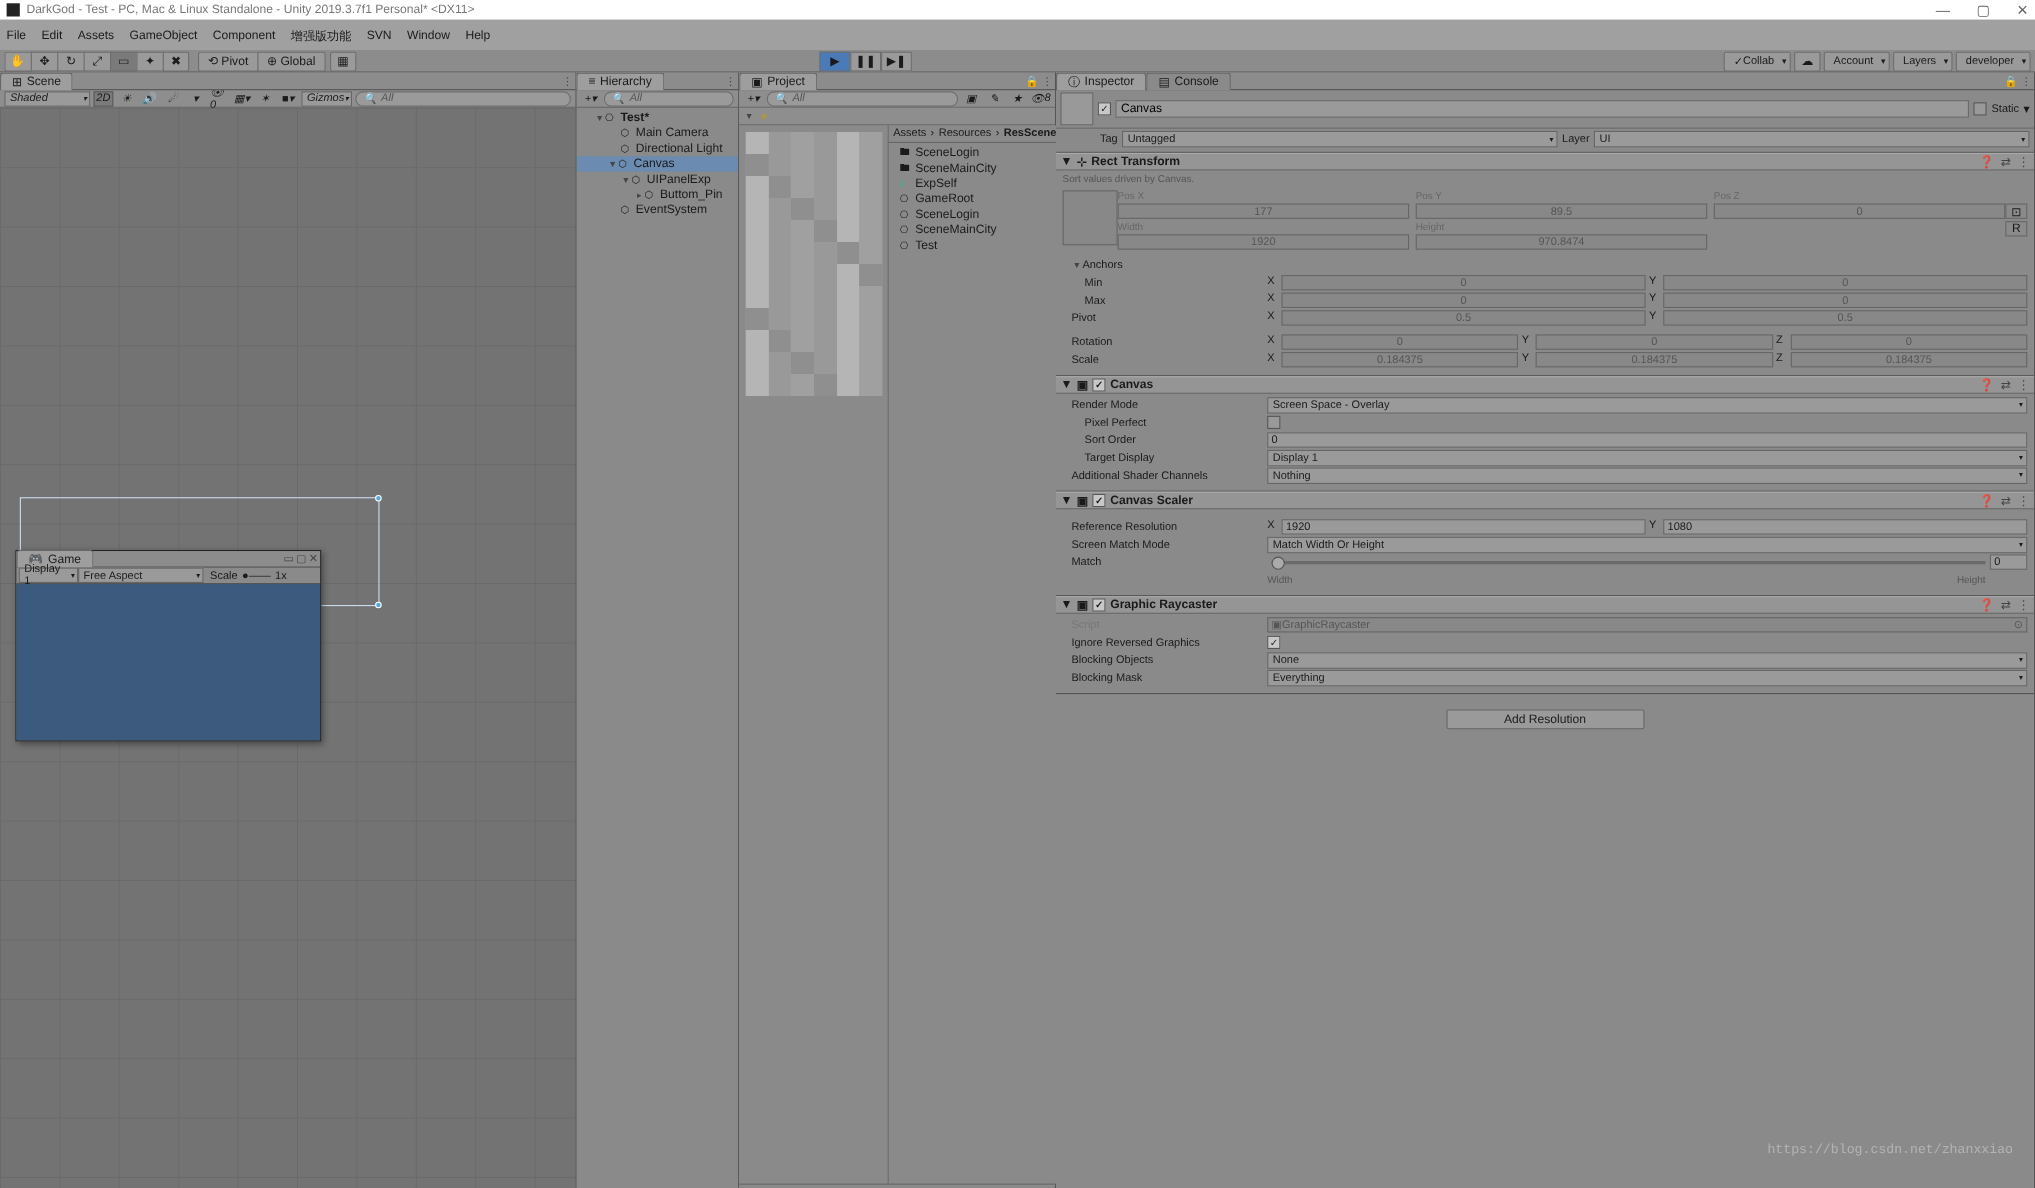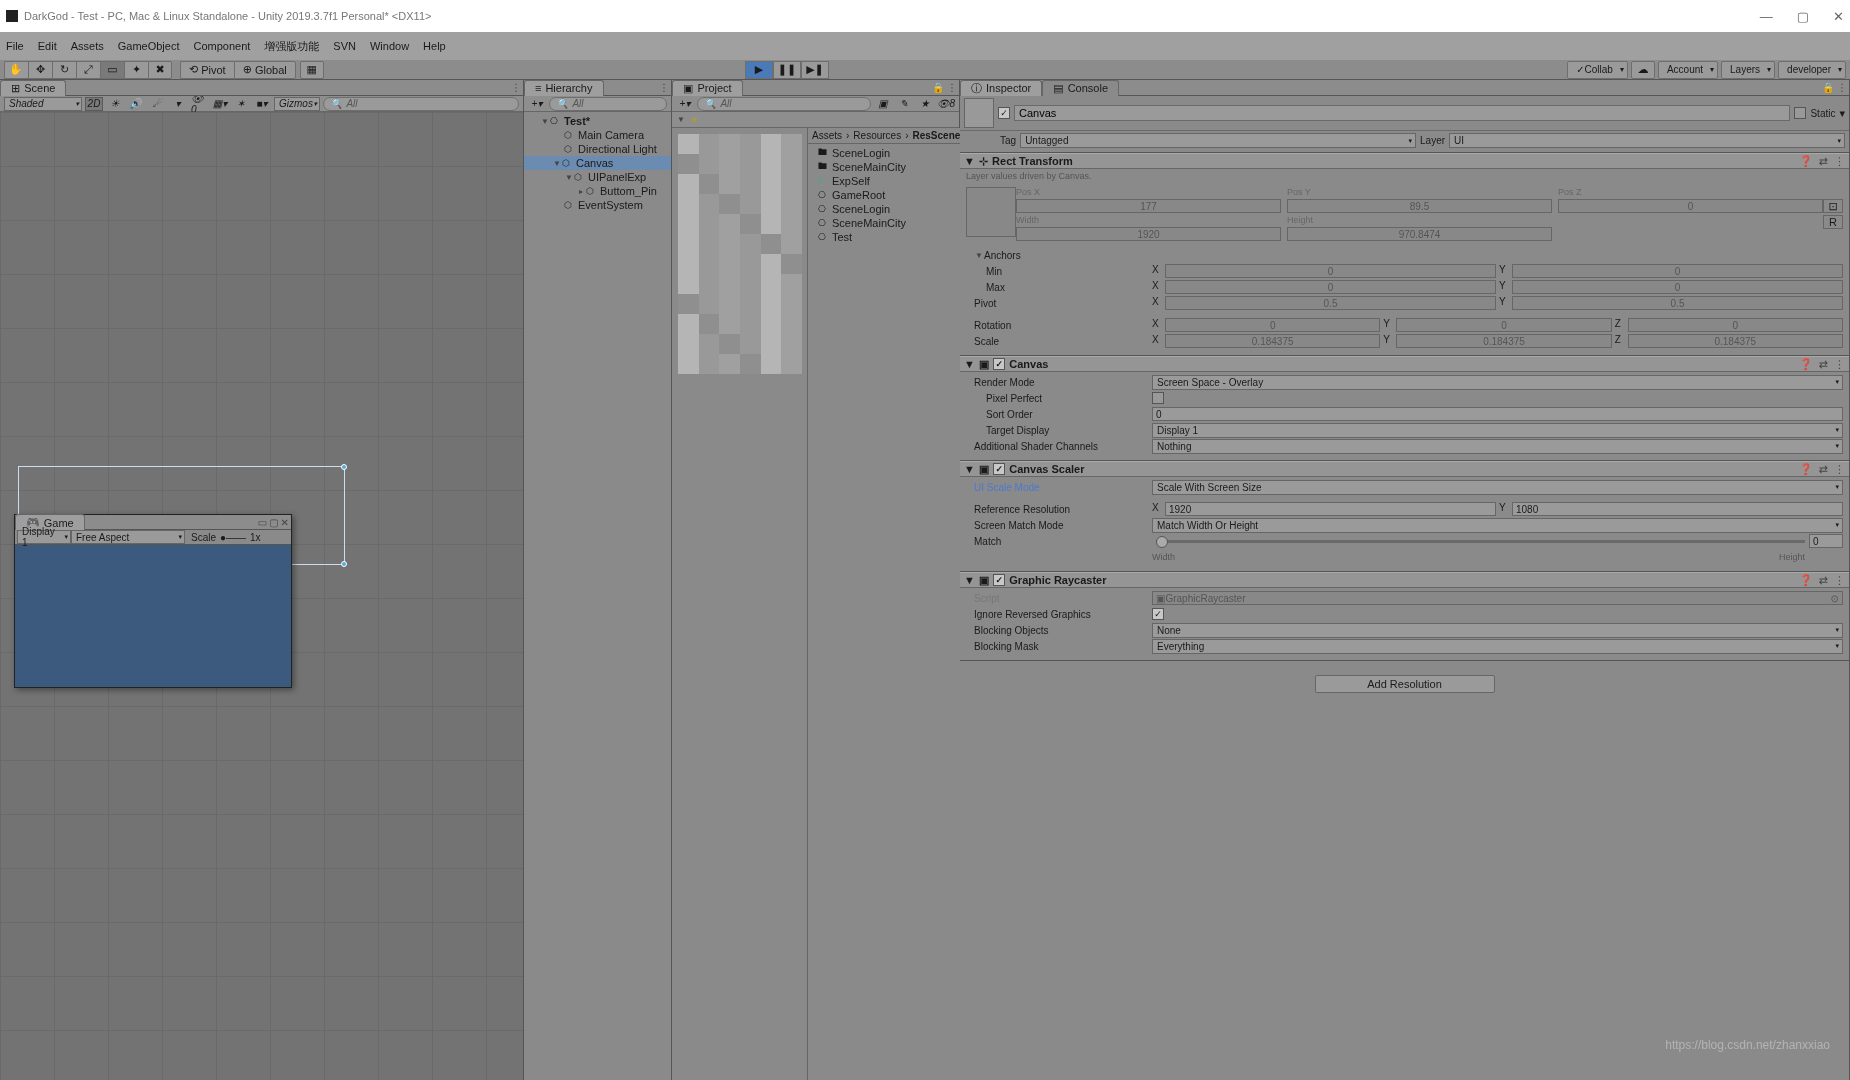--- a/index.html
+++ b/index.html
@@ -1,17 +1,17 @@
 <!DOCTYPE html>
 <html><head>
 <meta charset="utf-8">
 <style>
 * { margin: 0; padding: 0; box-sizing: border-box; font-family: Arial, sans-serif; }
 body { background: #737373; font-size: 11px; color: #1a1a1a; overflow: hidden; width: 1850px; height: 1080px; }
-.titlebar { height: 32px; background: #fff; display: flex; align-items: center; padding: 0 6px; color: #777; font-size: 11px; }
+.titlebar { height: 18px; background: #fff; display: flex; align-items: center; padding: 0 6px; color: #777; font-size: 11px; }
 .titlebar .logo { width: 12px; height: 12px; background: #222; margin-right: 6px; }
 .winctrl { margin-left: auto; display: flex; gap: 24px; color: #666; font-size: 13px; }
 .menubar { height: 28px; background: #a0a0a0; display: flex; align-items: center; padding: 0 6px; gap: 14px; font-size: 11px; }
 .toolbar { height: 20px; background: #8c8c8c; display: flex; align-items: center; padding: 0 4px; border-bottom: 1px solid #555; }
 .tbtn { width: 24px; height: 18px; background: #9a9a9a; border: 1px solid #6e6e6e; border-radius: 2px; display: flex; align-items: center; justify-content: center; font-size: 11px; cursor: pointer; }
 .tbtn.wide { width: auto; padding: 0 8px; gap: 3px; }
 .tbtn.active { background: #7a7a7a; }
 .tgroup { display: flex; }
 .tgroup .tbtn { border-radius: 0; border-right: none; }
 .tgroup .tbtn:first-child { border-radius: 2px 0 0 2px; }
@@ -76,21 +76,21 @@
 .prop-field.ro { background: #888; color: #555; justify-content: center; }
 .vec3 { display: flex; gap: 3px; flex: 1; }
 .vec-lbl { font-size: 10px; width: 10px; }
 .note { font-size: 9px; color: #555; padding: 2px 6px; }
 .rect-grid { display: flex; gap: 0; padding: 4px 6px; }
 .rect-anchor-box { width: 50px; height: 50px; background: #888; border: 1px solid #666; }
 .rect-cols { flex: 1; display: grid; grid-template-columns: repeat(3, 1fr); gap: 2px 6px; align-content: start; font-size: 10px; }
 .rect-lbl { color: #666; font-size: 9px; }
 .rect-side { display: flex; flex-direction: column; gap: 2px; justify-content: center; }
 .add-comp-btn { width: 180px; height: 18px; background: #9a9a9a; border: 1px solid #666; border-radius: 2px; margin: 14px auto; display: flex; align-items: center; justify-content: center; font-size: 11px; cursor: pointer; }
-.watermark { position: absolute; right: 20px; bottom: 28px; color: rgba(255,255,255,0.35); font-size: 12px; }
+.watermark { position: absolute; right: 20px; bottom: 28px; color: rgba(255,255,255,0.35); font-size: 12px; font-family: Liberation Mono, monospace; }
 .match-slider { flex: 1; height: 3px; background: #6a6a6a; position: relative; margin: 0 4px; }
 .match-slider::before { content: ''; position: absolute; left: 0; top: -4px; width: 10px; height: 10px; background: #aaa; border-radius: 50%; border: 1px solid #555; }
 .pixelated { width: 124px; height: 240px; background: #aaa; display: grid; grid-template-columns: repeat(6,1fr); grid-template-rows: repeat(12,1fr); }
 .pixelated div { background: #999; }
 .pixelated div:nth-child(odd) { background: #b5b5b5; }
 .pixelated div:nth-child(3n) { background: #a0a0a0; }
 .pixelated div:nth-child(7n) { background: #8f8f8f; }
 </style>
 </head>
 <body>
@@ -436,21 +436,21 @@
         <div class="comp-header">
           <span>▼</span>
             <span>⊹</span>
             <span>Rect Transform</span>
           <span class="right">
               <span>❓</span>
               <span>⇄</span>
               <span>⋮</span>
             </span>
         </div>
-        <div class="note">Layer values driven by Canvas.</div>
+        <div class="note">Sort values driven by Canvas.</div>
         <div class="rect-grid">
           <div class="rect-anchor-box"></div>
           <div class="rect-cols">
             <span class="rect-lbl">Pos X</span>
               <span class="rect-lbl">Pos Y</span>
               <span class="rect-lbl">Pos Z</span>
             <div class="prop-field ro">
                 <span>177</span>
               </div>
             <div class="prop-field ro">
@@ -607,26 +607,20 @@
             <span>▣</span>
             <div class="check">✓</div>
             <span>Canvas Scaler</span>
           <span class="right">
               <span>❓</span>
               <span>⇄</span>
               <span>⋮</span>
             </span>
         </div>
         <div class="comp-body">
-          <div class="prop-row">
-              <span class="prop-label blue">UI Scale Mode</span>
-              <div class="insp-dd">
-                <span>Scale With Screen Size</span>
-              </div>
-            </div>
           <div style="height:6px"></div>
           <div class="prop-row">
               <span class="prop-label">Reference Resolution</span>
             <div class="vec3">
                 <span class="vec-lbl">X</span>
                 <div class="prop-field">
                   <span>1920</span>
                 </div>
                 <span class="vec-lbl">Y</span>
                 <div class="prop-field">

